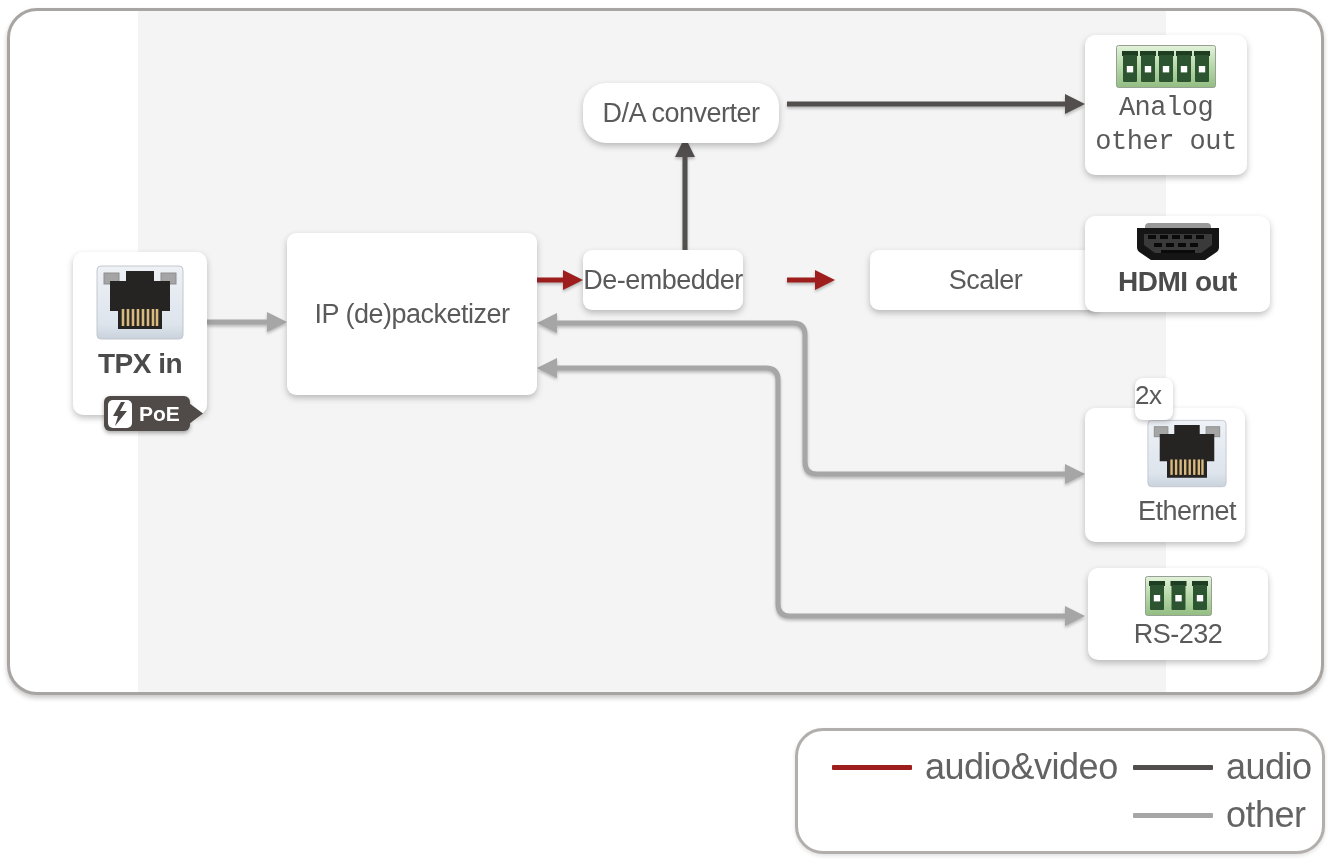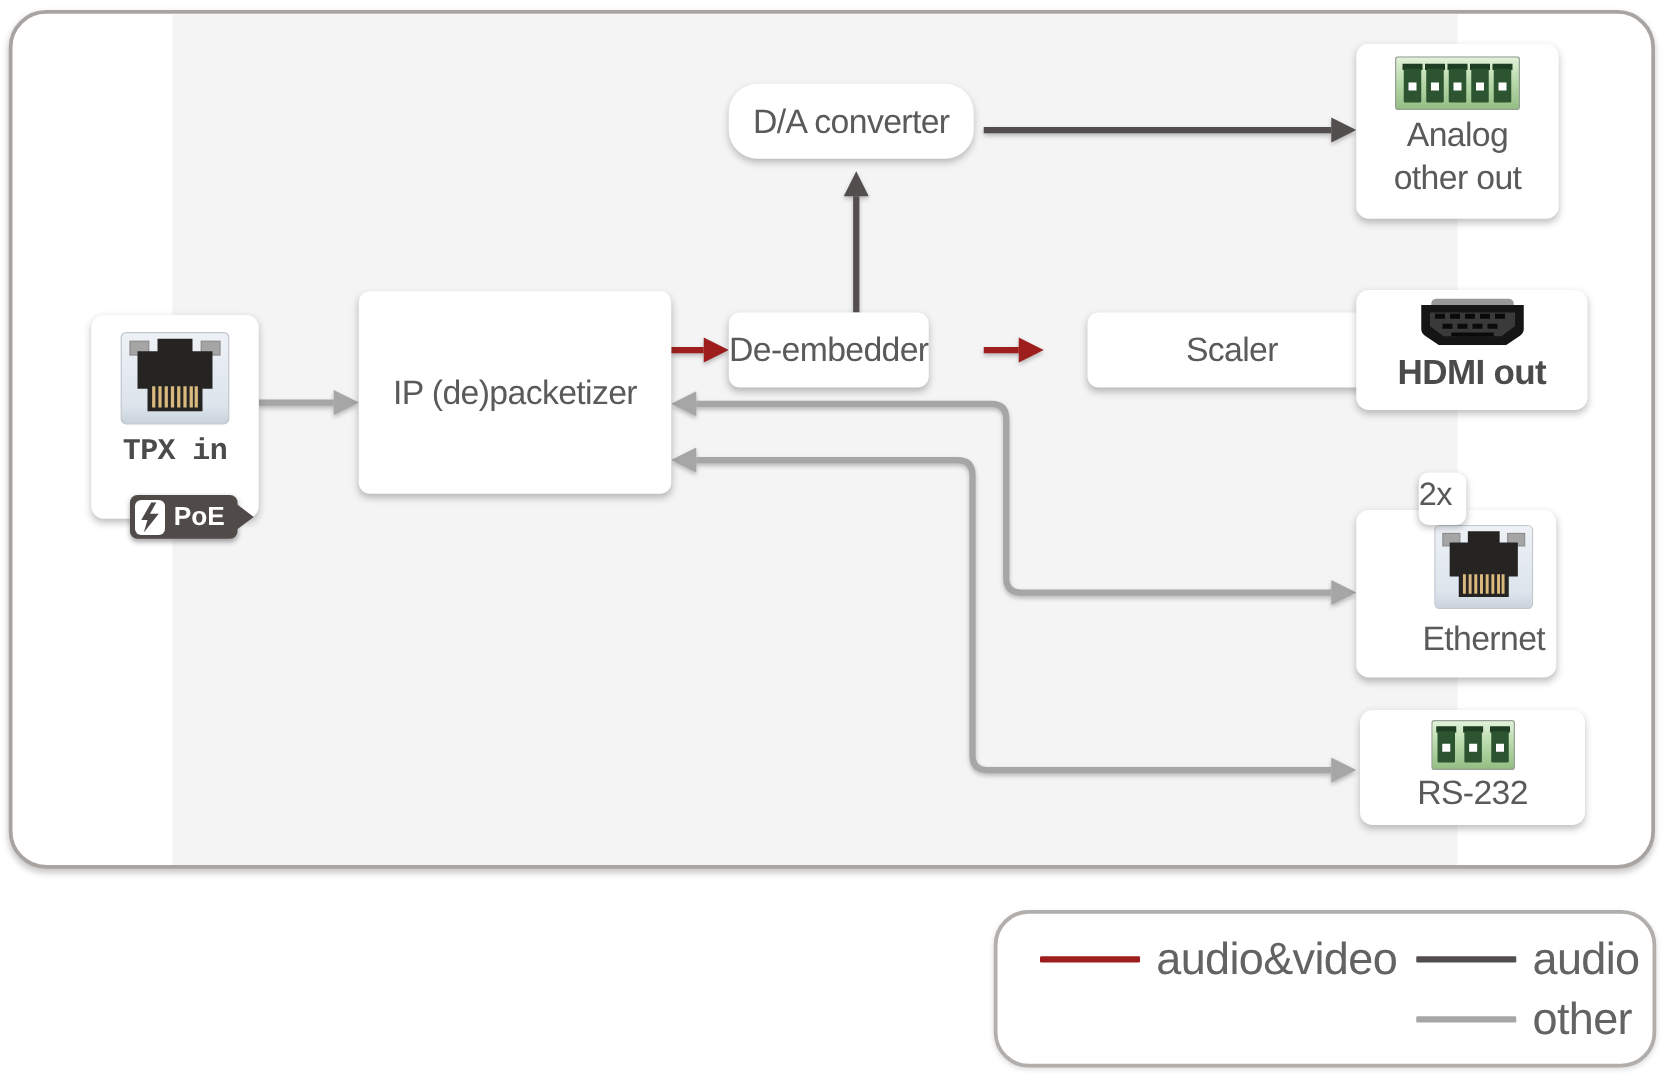--- a/index.html
+++ b/index.html
@@ -25,40 +25,40 @@
     filter:drop-shadow(0 2.5px 1.5px rgba(0,0,0,0.25));
   }
   
   .pbox {
     position:absolute; background:#fff; border-radius:9px; z-index:10;
     box-shadow:0 3px 6px rgba(50,50,50,0.3);
     display:flex; align-items:center; justify-content:center;
     font-size:27px; color:#5a5a5a;
   }
   .pbox-ip        { left:287px; top:233px; width:250px; height:162px; }
-  .pbox-da        { left:583px; top:67px;  width:196px; height:60px;border-radius:23px; }
+  .pbox-da        { left:583px; top:83px;  width:196px; height:60px;border-radius:23px; }
   .pbox-deembed   { left:583px; top:250px; width:160px; height:60px; }
   .pbox-scaler    { left:835px; top:250px; width:231px; height:60px;margin-left:35px; }
   
   .card {
     position:absolute; background:#fff; border-radius:10px; z-index:10;
     box-shadow:0 3px 6px rgba(50,50,50,0.3);
     display:flex; flex-direction:column; align-items:center;
     font-size:27px; color:#5a5a5a; text-align:center;
   }
   .card-tpx   { left:73px;   top:252px; width:134px; height:163px; }
   .card-analog{ left:1085px; top:35px;  width:162px; height:140px; }
-  .card-hdmi  { left:1085px; top:232px; width:185px; height:96px;  }
+  .card-hdmi  { left:1085px; top:216px; width:185px; height:96px;  }
   .card-eth   { left:1085px; top:408px; width:160px; height:134px;padding-left:44px; }
   .card-rs232 { left:1088px; top:568px; width:180px; height:92px;  }
   .card .bold { font-weight:700; color:#4b4b4b; }
   .card-tpx .icon    { margin-top:13px; }
-  .card-tpx .label   { margin-top:7px; font-size:24px;font-family:Liberation Mono, monospace; }
+  .card-tpx .label   { margin-top:7px; font-size:28px; }
   .card-analog .icon { margin-top:10px; }
-  .card-analog .label{ line-height:34px; margin-top:3px; }
+  .card-analog .label{ line-height:34px; margin-top:3px;font-family:Liberation Mono, monospace; }
   .card-hdmi .icon   { margin-top:6px; }
   .card-hdmi .label  { margin-top:2px; font-size:28px; }
   .card-eth .icon    { margin-top:10px; }
   .card-eth .label   { margin-top:6px; }
   .card-rs232 .icon  { margin-top:8px; }
   .card-rs232 .label { margin-top:3px; }
   
   .badge-2x {
     position:absolute; left:1135px; top:378px; width:38px; height:42px; z-index:8;
     background:#fff; border-radius:8px; box-shadow:0 2px 5px rgba(50,50,50,0.3);

